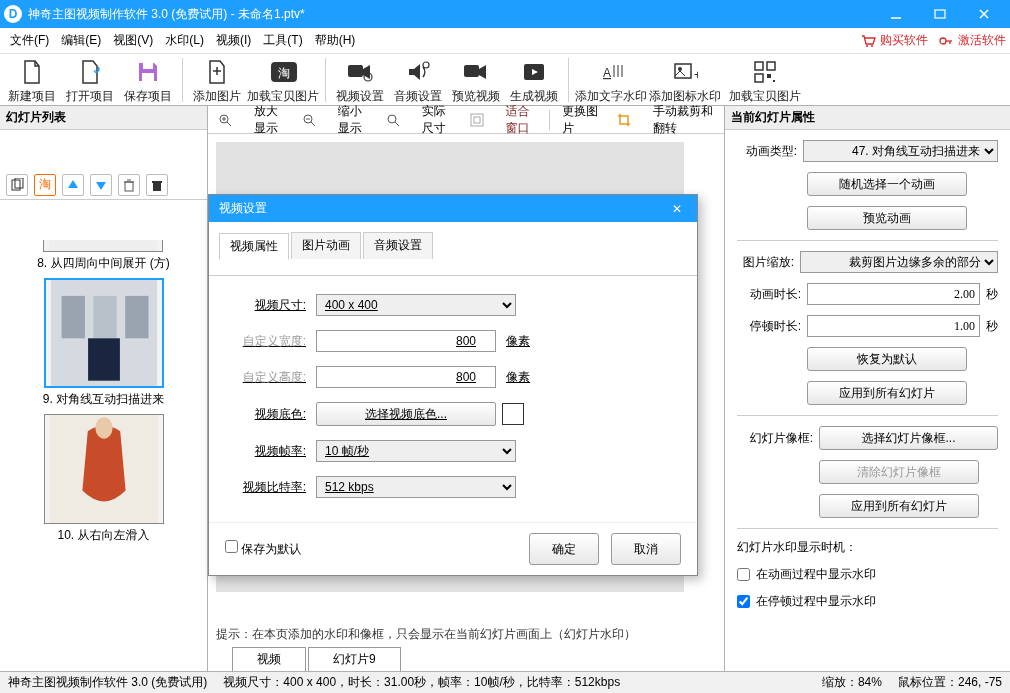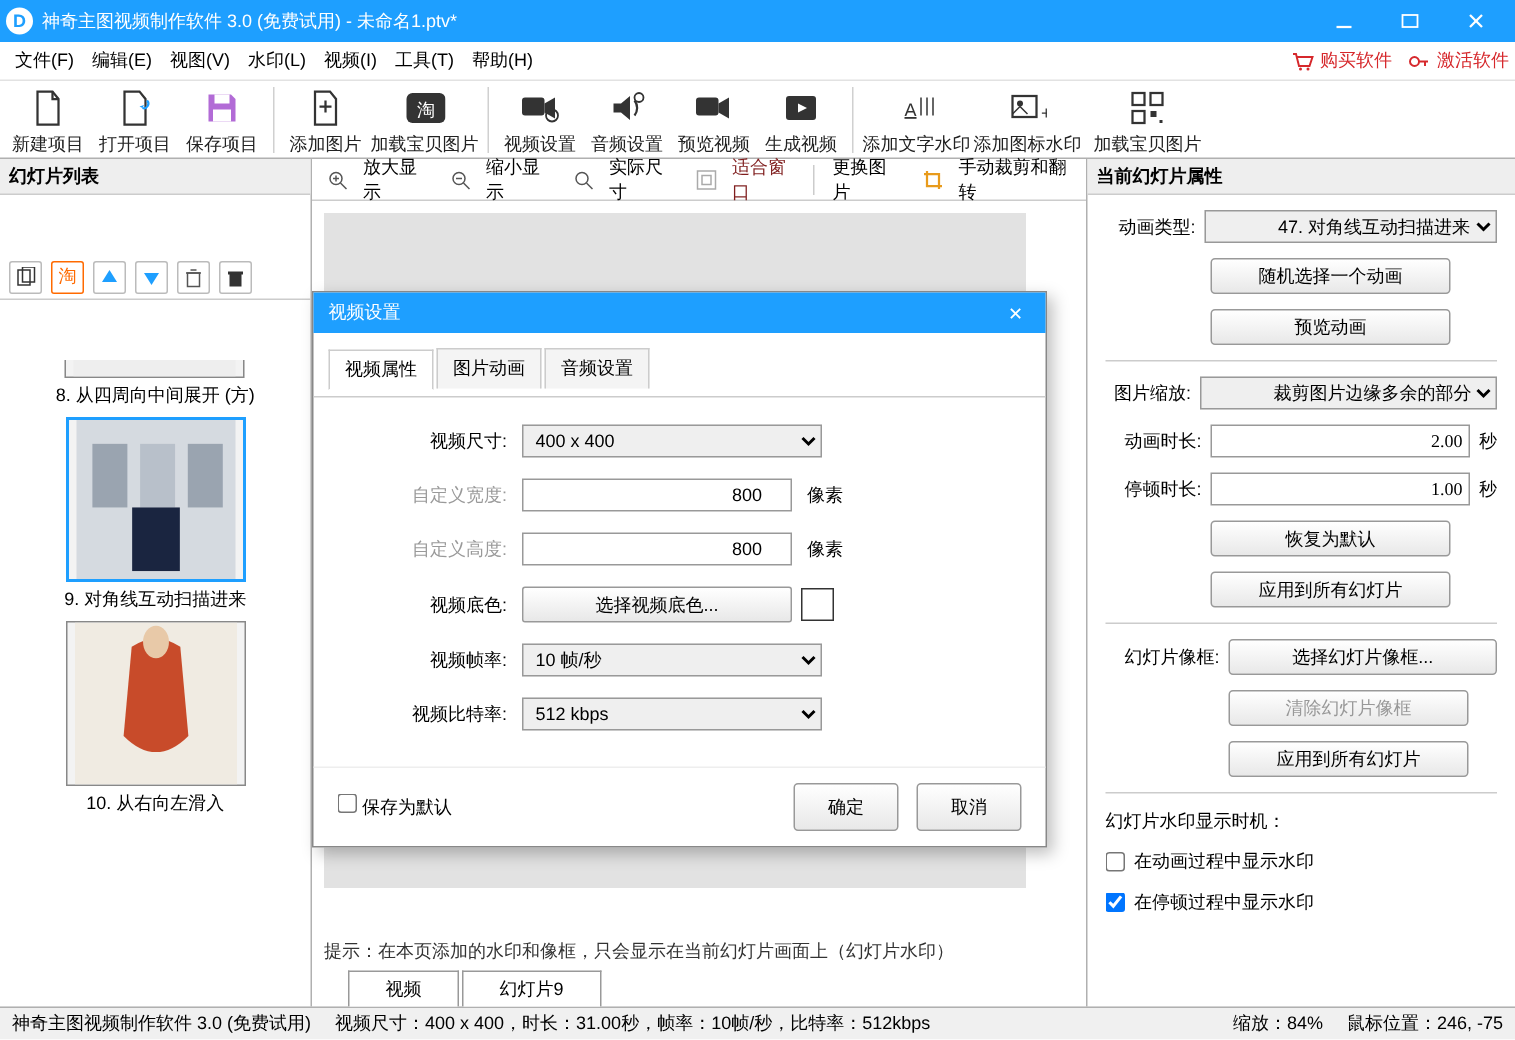--- a/index.html
+++ b/index.html
@@ -31,21 +31,21 @@
 .left-tools .tl-btn { width: 22px; height: 22px; border: 1px solid #bbb; border-radius: 2px; display: flex; align-items: center; justify-content: center; cursor: pointer; background: #fff; }
 .slide-list { flex: 1; overflow: hidden; display: flex; flex-direction: column; align-items: center; padding: 2px 0; }
 .slide-item { display: flex; flex-direction: column; align-items: center; margin-bottom: 6px; }
 .slide-thumb { width: 120px; height: 110px; border: 1px solid #888; display: flex; align-items: center; justify-content: center; background: #f3f3f3; }
 .slide-thumb.sel { border: 2px solid #1e9fff; }
 .slide-thumb svg { width: 100%; height: 100%; }
 .slide-lbl { margin-top: 3px; }
 
 .center-panel { flex: 1; display: flex; flex-direction: column; position: relative; }
 .view-toolbar { height: 28px; display: flex; align-items: center; padding: 0 4px; border-bottom: 1px solid #ccc; gap: 4px; }
-.vt-btn { display: flex; align-items: center; gap: 10px; padding: 2px 6px; cursor: pointer; }
+.vt-btn { display: flex; align-items: center; gap: 22px; padding: 2px 6px; cursor: pointer; }
 .vt-sep { width: 1px; height: 20px; background: #ccc; margin: 0 2px; }
 .canvas-area { flex: 1; background: #fff; position: relative; padding: 8px; }
 .canvas-bg { width: 468px; height: 450px; background: #e2e2e2; }
 .hint-text { padding: 4px 8px; color: #333; }
 .tabs-row { height: 24px; display: flex; align-items: flex-end; padding-left: 24px; }
 .tab { padding: 3px 24px; border: 1px solid #999; border-bottom: none; margin-right: 2px; background: #fff; cursor: pointer; }
 
 .right-panel { width: 286px; border-left: 1px solid #b0b0b0; display: flex; flex-direction: column; }
 .right-body { padding: 10px 12px; display: flex; flex-direction: column; gap: 10px; }
 .form-row { display: flex; align-items: center; gap: 6px; }
@@ -58,24 +58,24 @@
 .cb-row { display: flex; align-items: center; gap: 6px; }
 
 .statusbar { height: 22px; background: #f0f0f0; border-top: 1px solid #b0b0b0; display: flex; align-items: center; padding: 0 8px; gap: 16px; }
 .statusbar .sb-item { white-space: nowrap; }
 .statusbar .spacer { flex: 1; }
 
 
 .dialog { position: absolute; left: 0; top: 60px; width: 490px; border: 1px solid #888; background: #fff; box-shadow: 4px 4px 10px rgba(0,0,0,0.25); }
 .dlg-title { background: #1e9fff; color: #fff; padding: 5px 10px; display: flex; align-items: center; }
 .dlg-title .dlg-close { margin-left: auto; cursor: pointer; width: 20px; text-align: center; }
-.dlg-tabs { display: flex; padding: 10px 10px 5px; border-bottom: 1px solid #ccc; }
+.dlg-tabs { display: flex; padding: 10px 10px 16px; border-bottom: 1px solid #ccc; }
 .dlg-tab { padding: 4px 10px; border: 1px solid #ccc; border-bottom: none; margin-right: 2px; background: #f4f4f4; cursor: pointer; }
 .dlg-tab.active { background: #fff; border-bottom: 1px solid #fff; position: relative; top: 1px; }
-.dlg-body { padding: 18px 44px 10px; }
+.dlg-body { padding: 18px 12px 10px; text-decoration: underline; }
 .dlg-row { display: flex; align-items: center; margin-bottom: 14px; }
 .dlg-row .dlbl { width: 85px; text-align: right; margin-right: 10px; }
 .dlg-row select, .dlg-row input[type=text] { width: 200px; height: 22px; border: 1px solid #999; padding: 0 4px; }
 .dlg-row input[type=number] { width: 180px; height: 22px; border: 1px solid #999; text-align: right; padding-right: 4px; }
 .dlg-row .unit { margin-left: 10px; }
 .dlg-row .color-btn { width: 180px; height: 24px; border: 1px solid #999; background: linear-gradient(#fff,#e8e8e8); cursor: pointer; border-radius: 2px; }
 .dlg-row .swatch { width: 22px; height: 22px; border: 1px solid #333; margin-left: 6px; background: #fff; }
 .dlg-row.disabled .dlbl { color: #999; }
 .dlg-footer { display: flex; align-items: center; padding: 10px 16px; border-top: 1px solid #eee; }
 .dlg-footer .spacer { flex: 1; }

